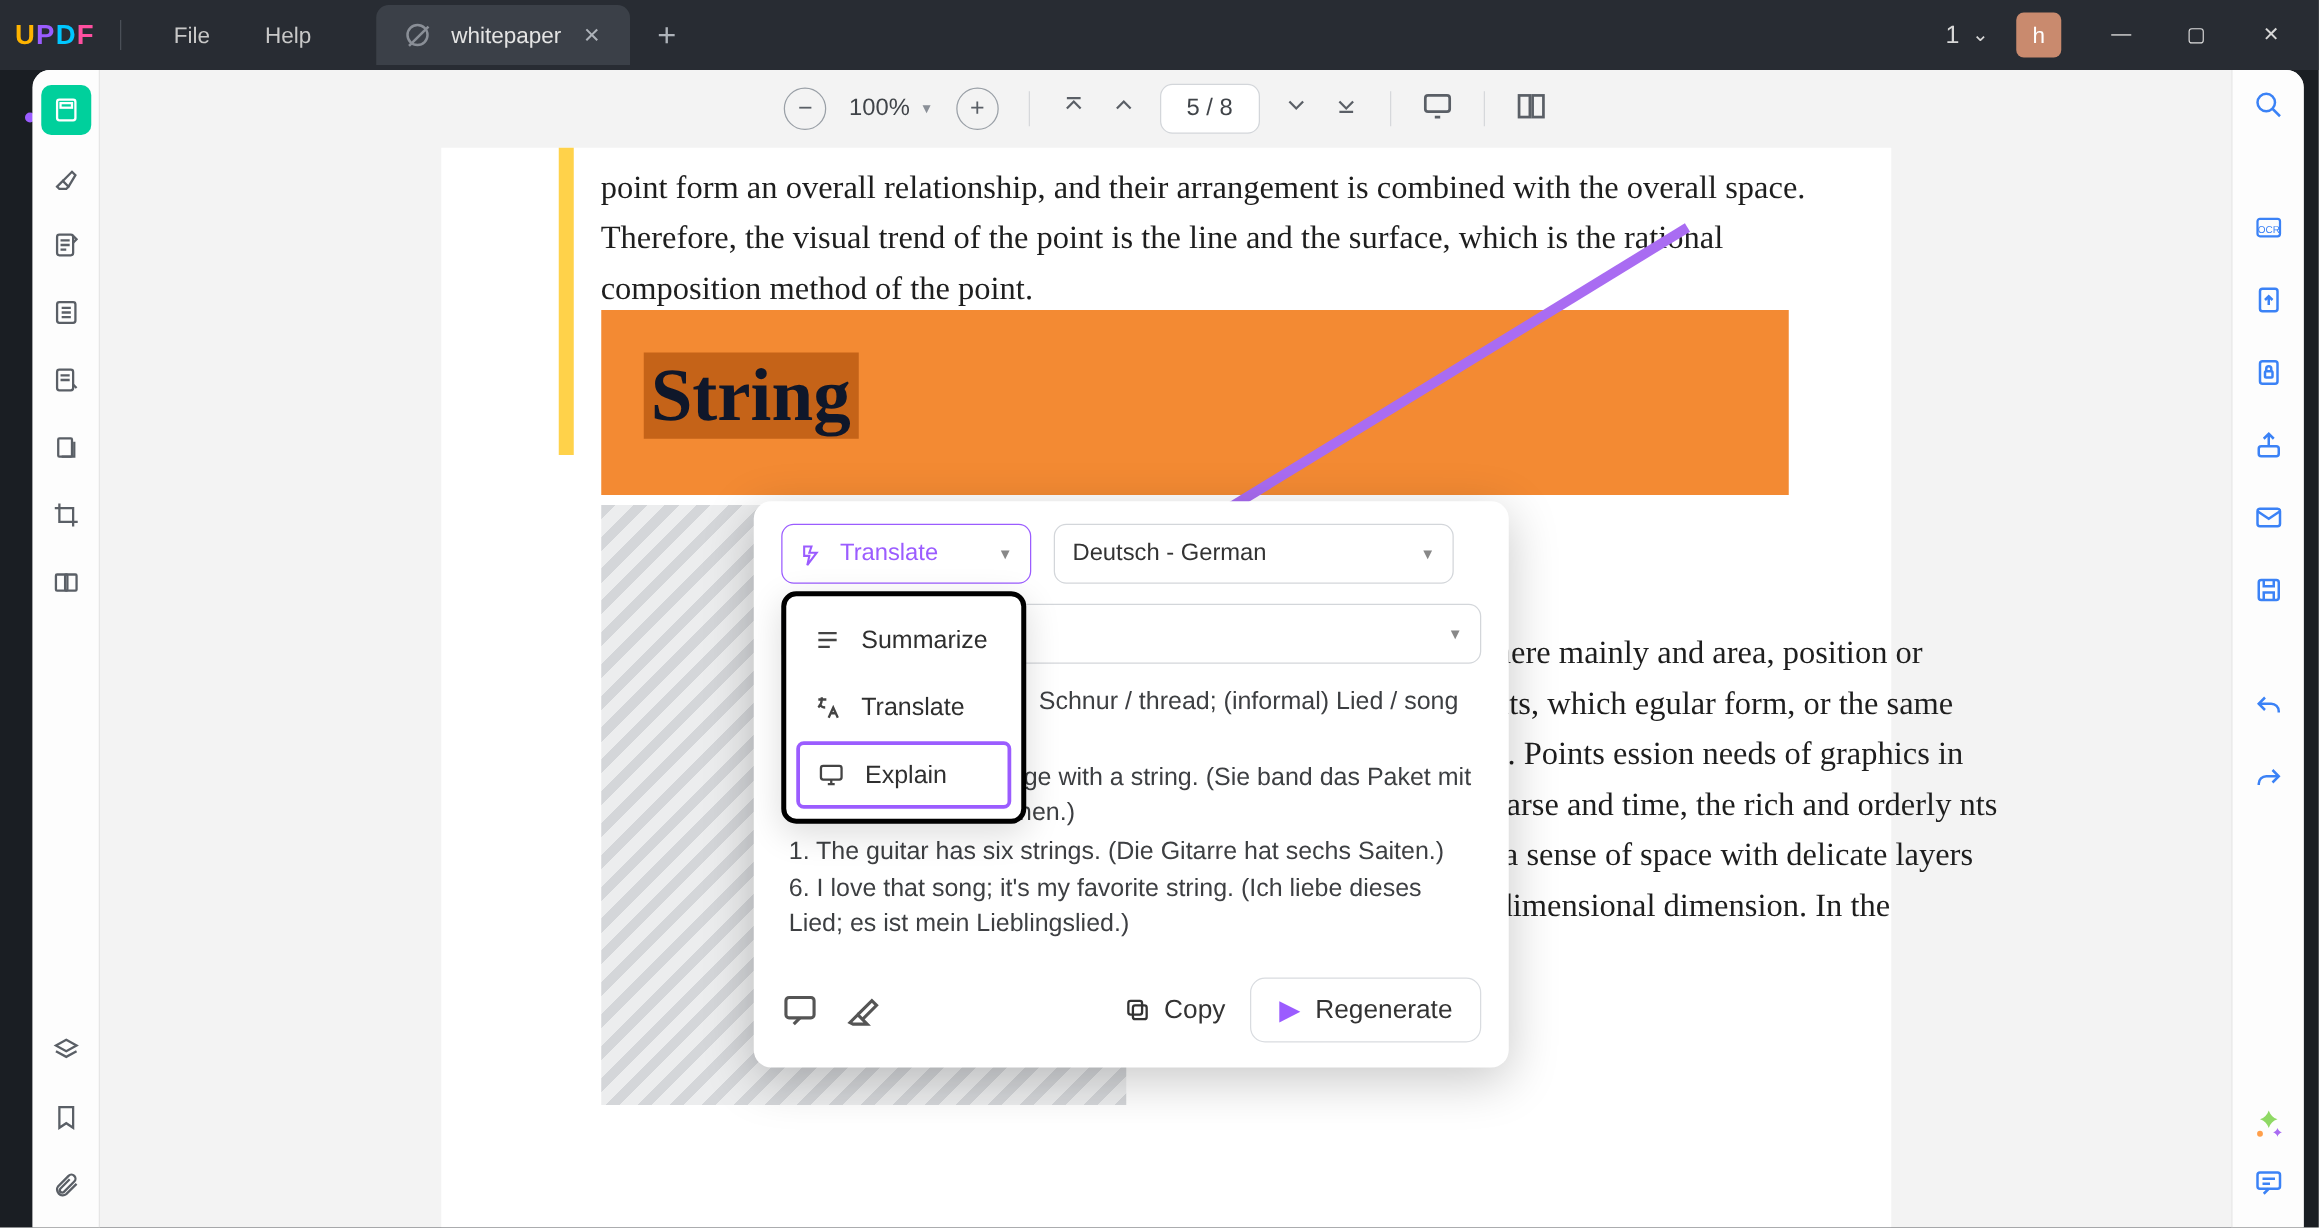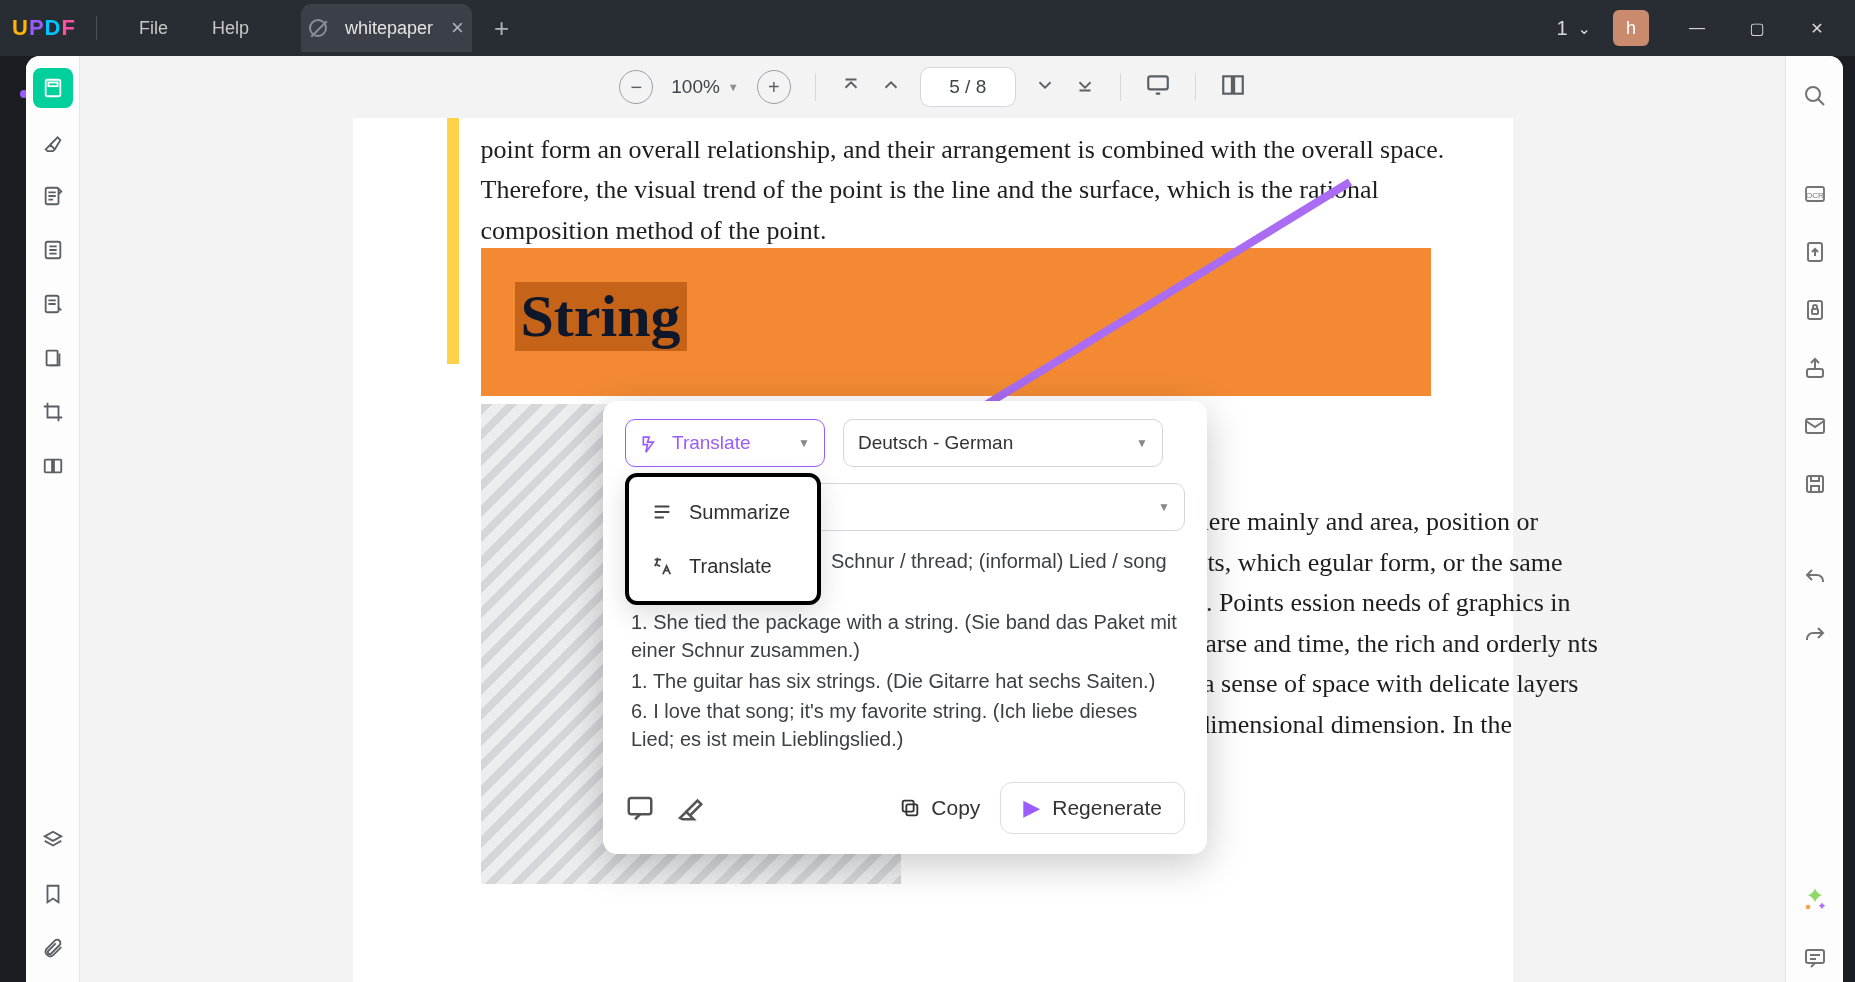--- a/index.html
+++ b/index.html
@@ -4,21 +4,21 @@
 <style>
 * { margin:0; padding:0; box-sizing:border-box; font-family:-apple-system,BlinkMacSystemFont,'Segoe UI',sans-serif; }
 body { background:#1a1e23; width:1855px; height:982px; overflow:hidden; position:relative; }
 
 
 .titlebar { height:56px; background:#282c33; display:flex; align-items:center; padding:0 12px; color:#c8c8c8; }
 .logo { font-weight:800; font-size:22px; letter-spacing:1px; }
 .logo .u{color:#ffb400;} .logo .p{color:#9b5cff;} .logo .d{color:#00c7ff;} .logo .f{color:#ff4fa0;}
 .vdiv { width:1px; height:24px; background:#4a4f57; margin:0 20px; }
 .menu-item { font-size:18px; padding:0 22px; cursor:pointer; }
-.tab { display:flex; align-items:center; background:#3b4048; height:48px; border-radius:10px 10px 0 0; padding:0 8px; gap:18px; margin-left:30px; }
+.tab { display:flex; align-items:center; background:#3b4048; height:48px; border-radius:10px 10px 0 0; padding:0 24px; gap:18px; margin-left:30px; }
 .tab-icon { width:18px; height:18px; border:2px solid #8a8f97; border-radius:50%; position:relative; }
 .tab-icon::before{content:"";position:absolute;width:22px;height:2px;background:#8a8f97;top:7px;left:-3px;transform:rotate(-45deg);}
 .tab-title { font-size:18px; color:#e4e4e4; }
 .tab-close { font-size:22px; color:#aeb3ba; cursor:pointer; }
 .newtab { font-size:26px; color:#aeb3ba; margin-left:22px; cursor:pointer; }
 .spacer { flex:1; }
 .winctrl { display:flex; align-items:center; gap:8px; }
 .badge-count{font-size:20px;color:#d8d8d8;margin-right:2px;}
 .chev{font-size:16px;color:#d8d8d8;margin-right:14px;}
 .avatar { width:36px; height:36px; background:#c98a6e; border-radius:6px; display:flex; align-items:center; justify-content:center; color:#fff; font-size:18px; margin-right:14px; }
@@ -29,36 +29,36 @@
 
 
 .leftbar { width:54px; background:#fdfdfd; border-right:1px solid #e6e6e6; display:flex; flex-direction:column; align-items:center; padding-top:12px; gap:14px; }
 .left-btn { width:40px; height:40px; border-radius:8px; display:flex; align-items:center; justify-content:center; cursor:pointer; color:#5a5f66; }
 .left-btn.active { background:#00d09c; color:#fff; }
 .left-btn svg { width:22px; height:22px; }
 .leftbar .bottom { margin-top:auto; margin-bottom:14px; display:flex; flex-direction:column; gap:14px; align-items:center;}
 
 
 .rightbar { width:58px; background:#fdfdfd; border-left:1px solid #e6e6e6; display:flex; flex-direction:column; align-items:center; padding-top:16px; gap:22px; }
-.right-btn { width:36px; height:36px; display:flex; align-items:flex-end; justify-content:center; color:#737373; cursor:pointer; }
+.right-btn { width:36px; height:36px; display:flex; align-items:flex-start; justify-content:center; color:#3b82f6; cursor:pointer; }
 .right-btn svg{width:24px;height:24px;}
 .rightbar .bottom { margin-top:auto; margin-bottom:12px; display:flex; flex-direction:column; gap:20px; align-items:center; }
 .ai-icon{width:28px;height:28px;}
 
 
 .center { flex:1; display:flex; flex-direction:column; position:relative; }
 
 
 .toolbar { height:62px; display:flex; align-items:center; justify-content:center; gap:18px; }
 .tbtn { width:34px; height:34px; border-radius:50%; display:flex; align-items:center; justify-content:center; border:1.5px solid #9aa0a7; color:#5a5f66; cursor:pointer; font-size:20px; background:#f3f3f3;}
 .zoom { display:flex; align-items:center; gap:8px; font-size:19px; color:#404449; }
 .zoom .caret{font-size:11px;color:#8a8f97;}
 .tdiv { width:1px; height:28px; background:#d6d8db; margin:0 6px; }
 .nav-ic { color:#5a5f66; cursor:pointer; font-size:20px; }
-.page-input { width:96px; height:40px; border:1px solid #d3d6da; border-radius:10px; text-align:center; font-size:19px; color:#404449; background:#fff; }
+.page-input { width:80px; height:40px; border:1px solid #d3d6da; border-radius:10px; text-align:center; font-size:19px; color:#404449; background:#fff; }
 .tic { color:#5a5f66; cursor:pointer; }
 .tic svg{width:26px;height:26px;}
 
 
 .docwrap { flex:1; overflow:hidden; display:flex; justify-content:center; position:relative; }
 .page { width:1160px; background:#fff; position:relative; margin-top:0; padding:0; }
 .yellow-strip{position:absolute;left:94px;top:0;width:12px;height:246px;background:#ffd24a;}
 .body-text{position:absolute;left:128px;top:12px;width:1000px;font-family:Georgia,'Times New Roman',serif;font-size:26px;line-height:1.55;color:#1e1e1e;}
 .orange-box{position:absolute;left:128px;top:130px;width:950px;height:148px;background:#f38a33;}
 .orange-box .string-hl{position:absolute;left:34px;top:34px;background:#c56318;color:#0f172a;font-weight:800;font-size:60px;font-family:Georgia,serif;padding:0 6px;}
@@ -280,20 +280,27 @@
                 <path d="M4 6h16M4 12h16M4 18h10"></path>
               </svg>
             <span>Summarize</span>
           </div>
           <div class="dd-item">
             <svg viewBox="0 0 24 24" fill="none" stroke="currentColor" stroke-width="2">
                 <path d="M4 5h7M7 3v2c0 4-3 7-3 7M5 9c0 0 2 3 5 3M13 21l4-9 4 9M14.5 17h5"></path>
               </svg>
             <span>Translate</span>
           </div>
+          <div class="dd-item highlight">
+            <svg viewBox="0 0 24 24" fill="none" stroke="currentColor" stroke-width="2">
+                <rect x="3" y="4" width="18" height="12" rx="2"></rect>
+                <path d="M9 20h6M12 16v4"></path>
+              </svg>
+            <span>Explain</span>
+          </div>
         </div>
 
         <div class="ai-body">
           <p class="lead">Schnur / thread;  (informal) Lied / song</p>
           <p>Examples:</p>
           <p>1. She tied the package with a string. (Sie band das Paket mit einer Schnur zusammen.)</p>
           <p>1. The guitar has six strings. (Die Gitarre hat sechs Saiten.)</p>
           <p>6. I love that song; it's my favorite string. (Ich liebe dieses Lied; es ist mein Lieblingslied.)</p>
         </div>
 

